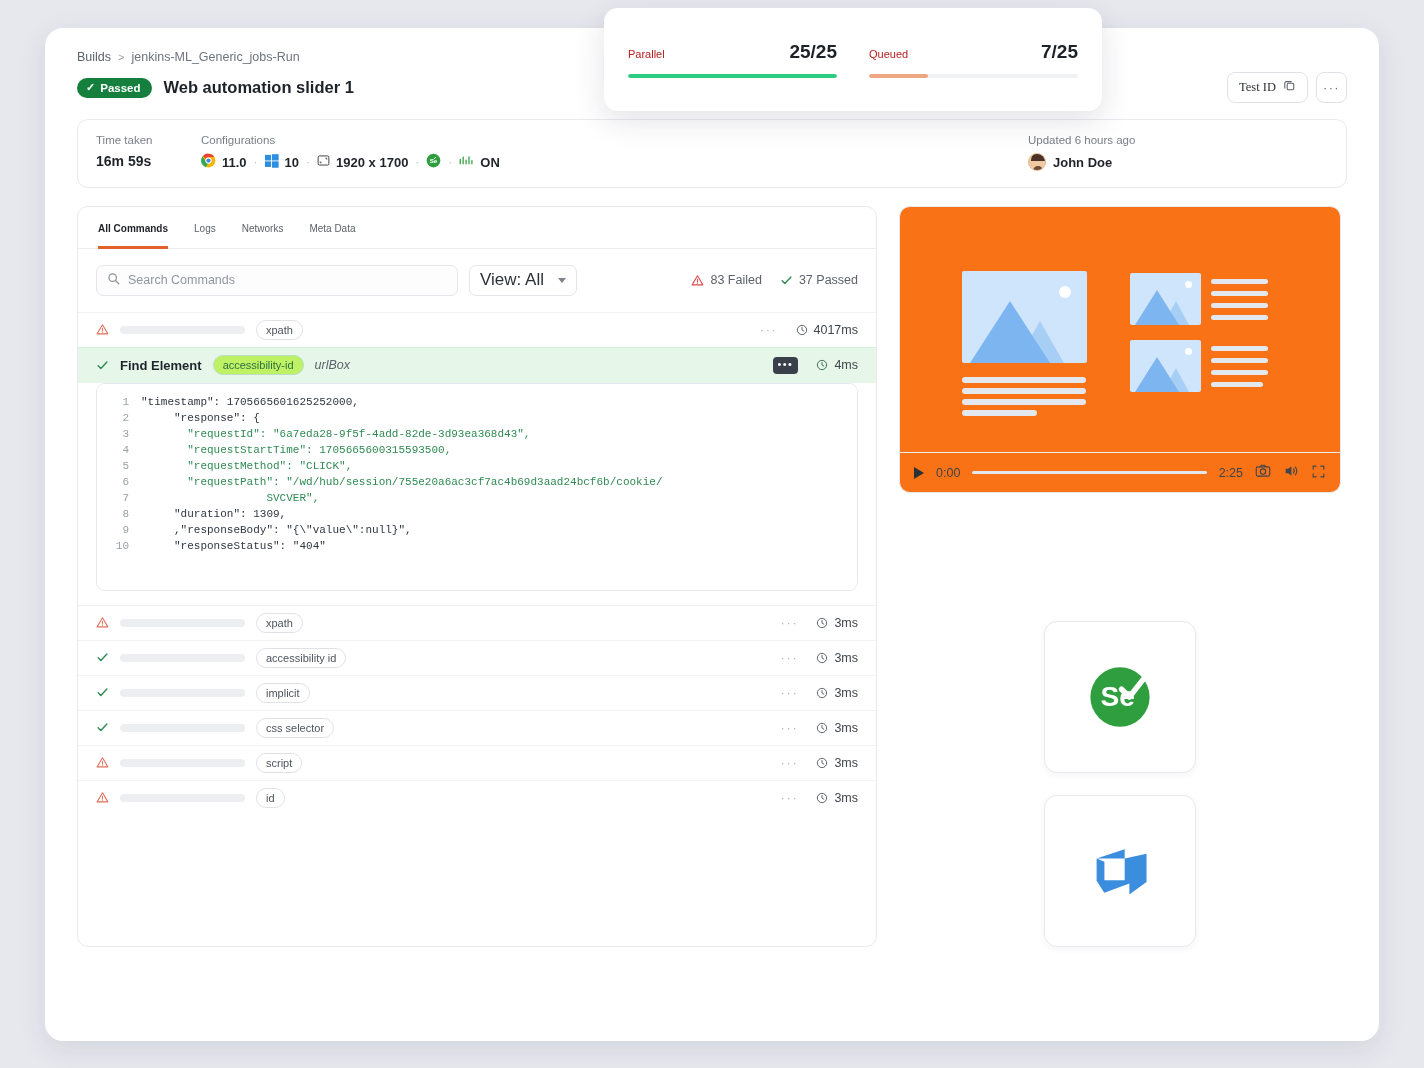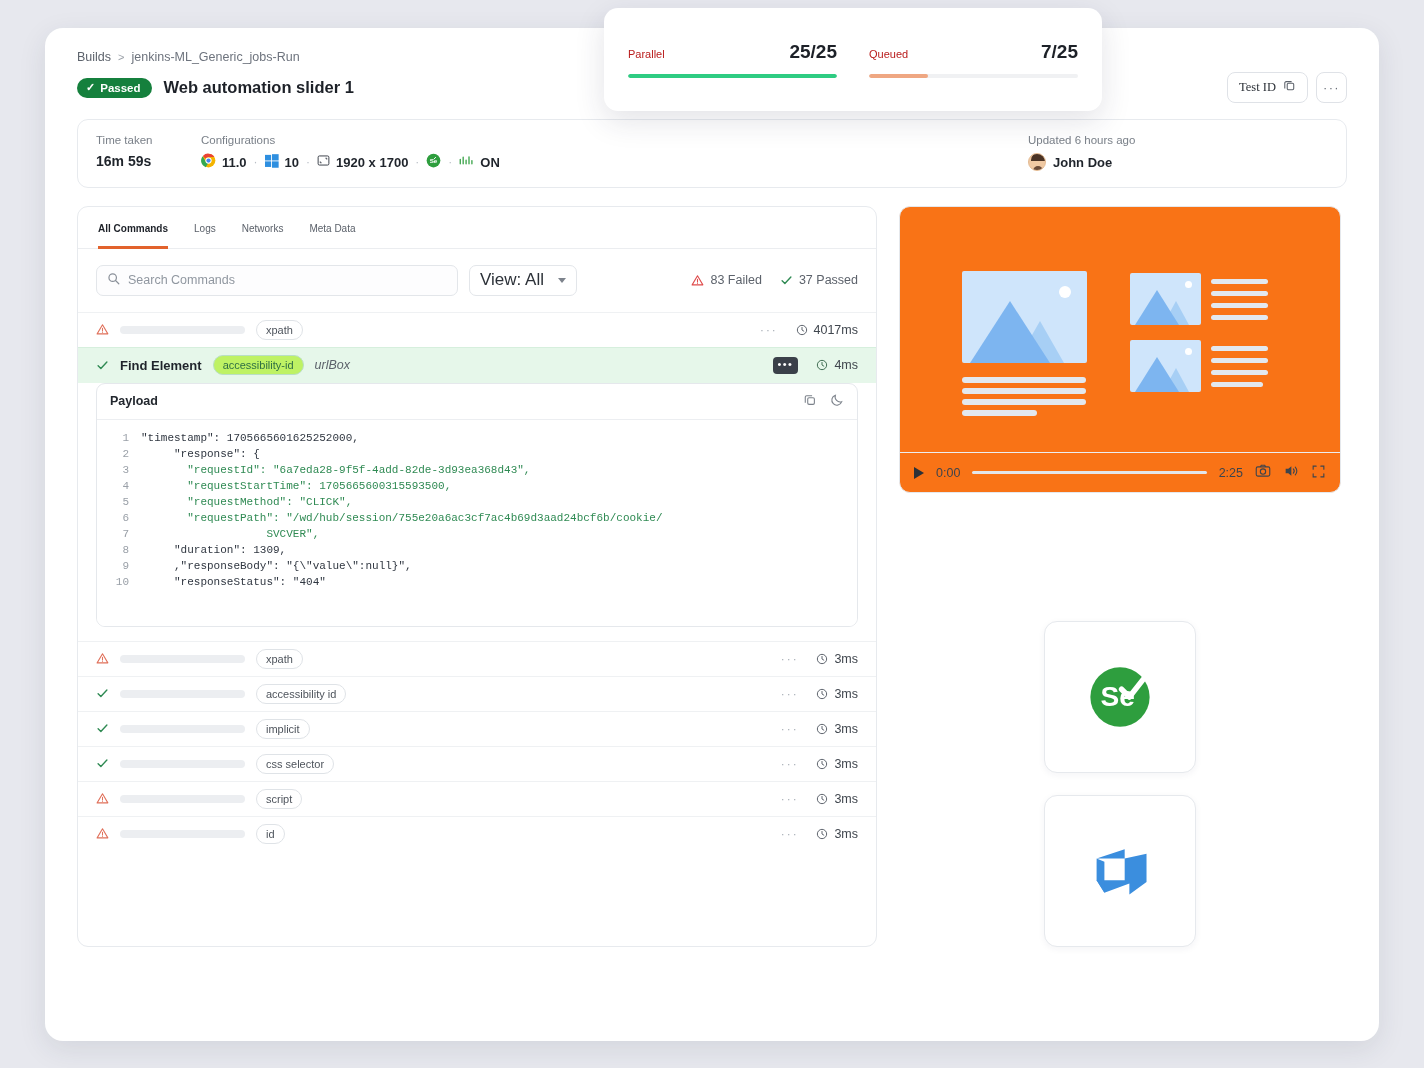--- a/index.html
+++ b/index.html
@@ -420,36 +420,20 @@
               <circle cx="8" cy="8" r="6.2"></circle>
                 <path d="M8 4.6V8l2.4 1.5" stroke-linecap="round"></path>
             </svg>
             <span>4ms</span>
           </span>
         </span>
       </div>
 
 
       <div class="payload-card">
-        <div class="payload-head">
-          <span>Payload</span>
-          <span class="icons">
-            <span>
-              <svg width="14" height="14" viewBox="0 0 16 16" fill="none" stroke="#7c828b" stroke-width="1.25">
-                <rect x="5.4" y="5.4" width="7.6" height="7.6" rx="1.5"></rect>
-                <path d="M10.4 3.2H4.2A1.6 1.6 0 0 0 2.6 4.8v6.2"></path>
-              </svg>
-            </span>
-            <span>
-              <svg width="14" height="14" viewBox="0 0 16 16" fill="none" stroke="#7c828b" stroke-width="1.25">
-                <path d="M13.4 9.9A5.8 5.8 0 0 1 6.1 2.6a5.8 5.8 0 1 0 7.3 7.3Z"></path>
-              </svg>
-            </span>
-          </span>
-        </div>
         <div class="payload-body">
           <div class="code-line">
             <span class="ln">1</span>
             <span class="ct">"timestamp": 1705665601625252000,</span>
           </div>
           <div class="code-line">
             <span class="ln">2</span>
             <span class="ct">     "response": {</span>
           </div>
           <div class="code-line">

